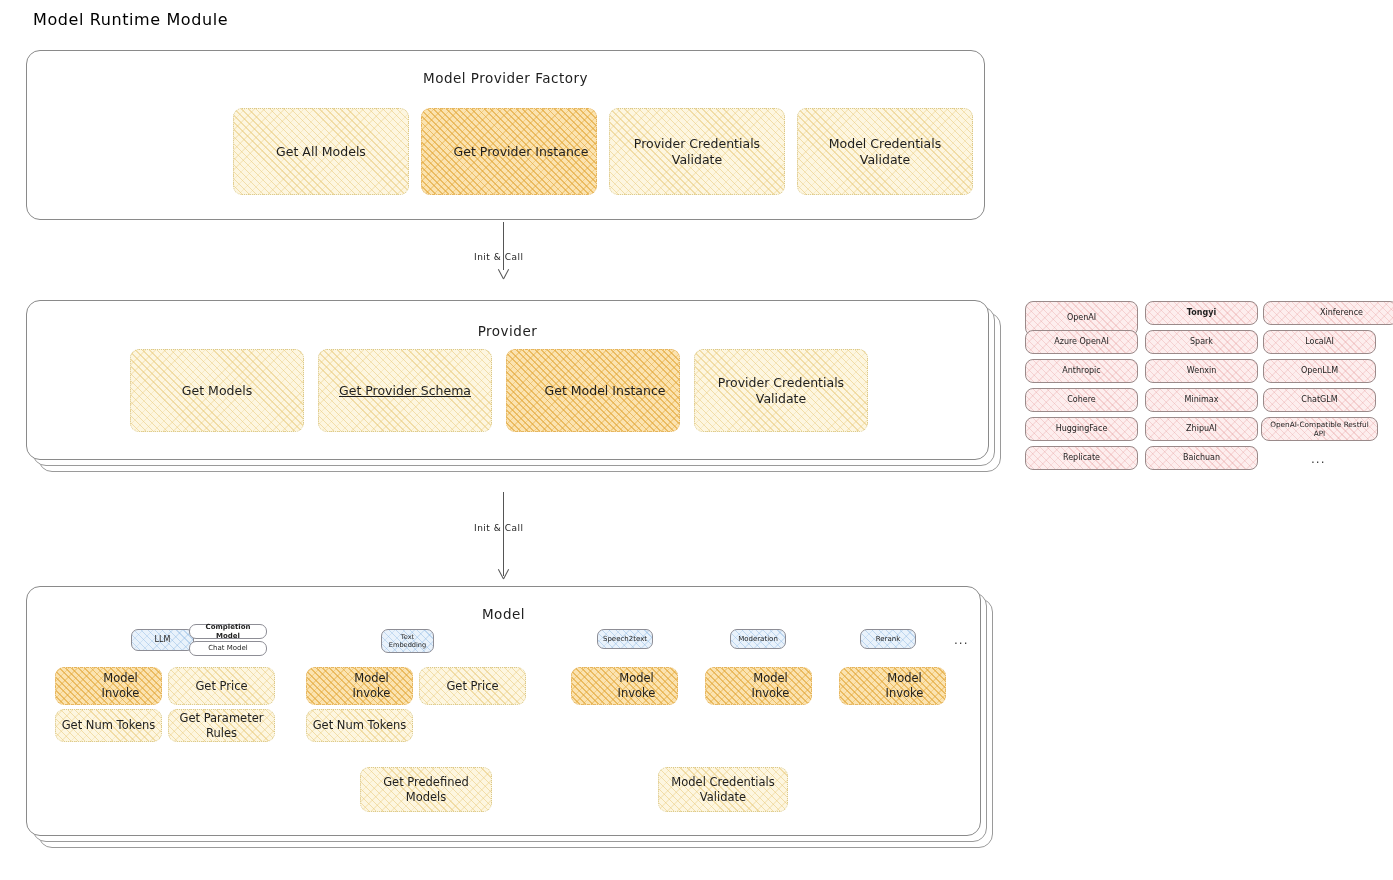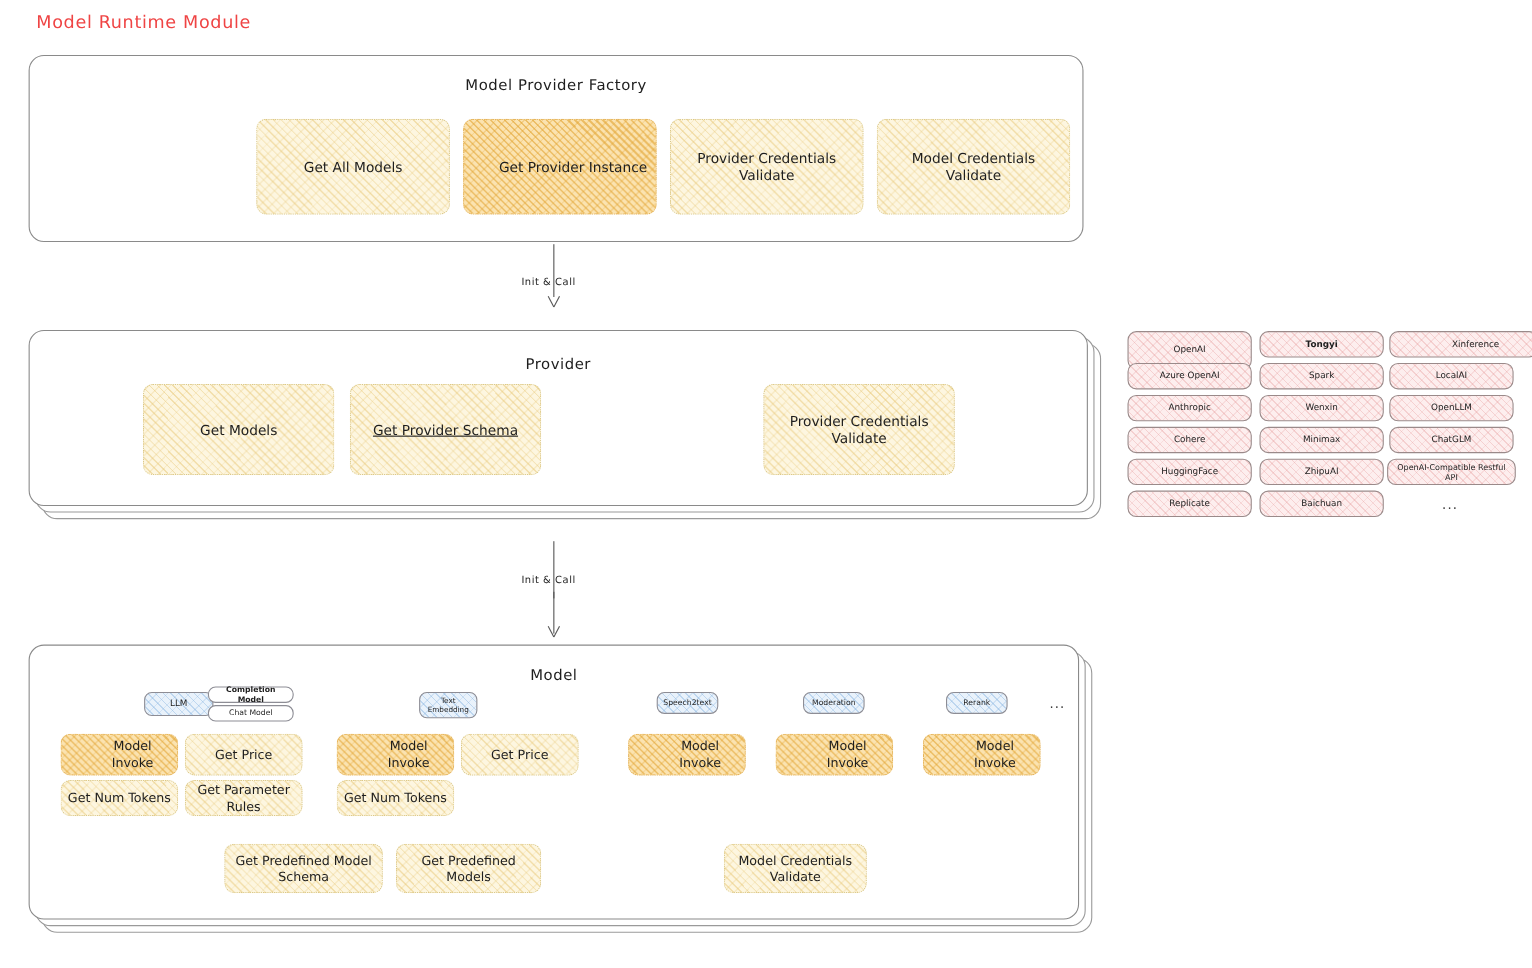--- a/index.html
+++ b/index.html
@@ -16,21 +16,21 @@
     color: #1e1e1e;
   }
 
   
   #page-title {
     position: absolute;
     left: 33px;
     top: 10px;
     font-size: 16px;
     letter-spacing: 0.6px;
-    color: #ef4444;
+    color: #000000;
   }
 
   
   .card {
     position: absolute;
     background: #ffffff;
     border: 1.2px solid #8a8a8a;
     border-radius: 14px;
     box-sizing: border-box;
   }
@@ -165,20 +165,21 @@
 <div class="card-shadowlayer" style="left:38px; top:312px; width:963px; height:160px;"></div>
 <div class="card-shadowlayer" style="left:32px; top:306px; width:963px; height:160px;"></div>
 
 <div class="card" style="left:26px; top:300px; width:963px; height:160px;">
   <div class="card-title" style="top:22px;">Provider</div>
 
   <div class="hbox yellow" style="left:103px; top:48px; width:174px; height:83px; font-size:12.5px;">Get Models</div>
 
   <div class="hbox yellow" style="left:291px; top:48px; width:174px; height:83px; font-size:12.5px;text-decoration:underline;">Get Provider Schema</div>
 
+  <div class="hbox orange" style="left:479px; top:48px; width:174px; height:83px; font-size:12.5px;">Get Model Instance</div>
 
   <div class="hbox yellow" style="left:667px; top:48px; width:174px; height:83px; font-size:12.5px;">Provider Credentials Validate</div>
 </div>
 
 <div class="hbox pink" style="left:1025px; top:301px; width:113px; height:35px; font-size:8px;">OpenAI</div>
 <div class="hbox pink" style="left:1025px; top:330px; width:113px; height:24px; font-size:8px;">Azure OpenAI</div>
 <div class="hbox pink" style="left:1025px; top:359px; width:113px; height:24px; font-size:8px;">Anthropic</div>
 <div class="hbox pink" style="left:1025px; top:388px; width:113px; height:24px; font-size:8px;">Cohere</div>
 <div class="hbox pink" style="left:1025px; top:417px; width:113px; height:24px; font-size:8px;">HuggingFace</div>
 <div class="hbox pink" style="left:1025px; top:446px; width:113px; height:24px; font-size:8px;">Replicate</div>
@@ -227,16 +228,15 @@
   <div class="hbox orange" style="left:544px; top:80px; width:107px; height:38px; font-size:11.5px;">Model Invoke</div>
 
   <div class="hbox blue" style="left:703px; top:42px; width:56px; height:20px; font-size:7px;">Moderation</div>
   <div class="hbox orange" style="left:678px; top:80px; width:107px; height:38px; font-size:11.5px;">Model Invoke</div>
 
   <div class="hbox blue" style="left:833px; top:42px; width:56px; height:20px; font-size:7px;">Rerank</div>
   <div class="hbox orange" style="left:812px; top:80px; width:107px; height:38px; font-size:11.5px;">Model Invoke</div>
 
   <div class="ellipsis" style="left:927px; top:46px;">...</div>
 
-  <div class="hbox yellow" style="left:177px; top:180px; width:144px; height:45px; font-size:11.5px;">Get Predefined Model Schema</div>
   <div class="hbox yellow" style="left:333px; top:180px; width:132px; height:45px; font-size:11.5px;">Get Predefined Models</div>
   <div class="hbox yellow" style="left:631px; top:180px; width:130px; height:45px; font-size:11.5px;">Model Credentials Validate</div>
 </div>
 
 </body></html>

